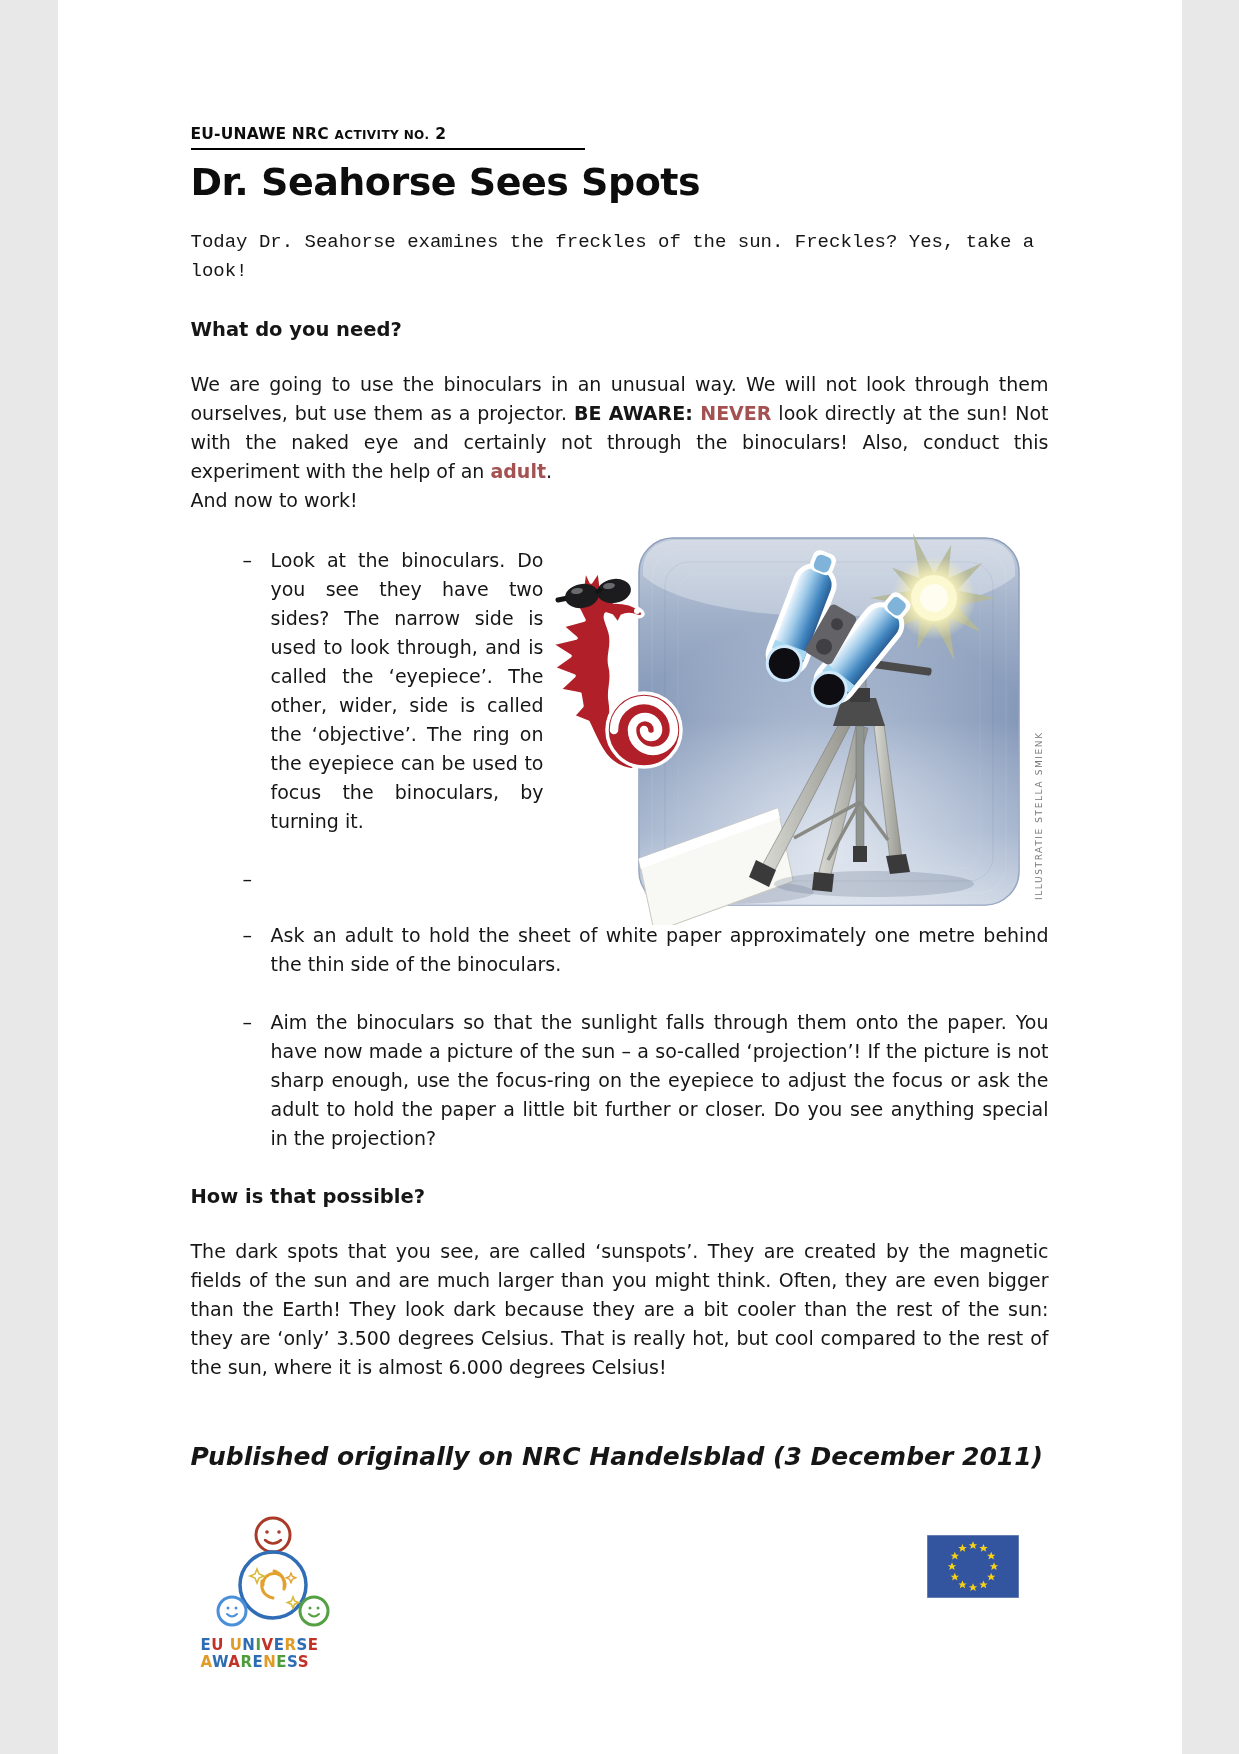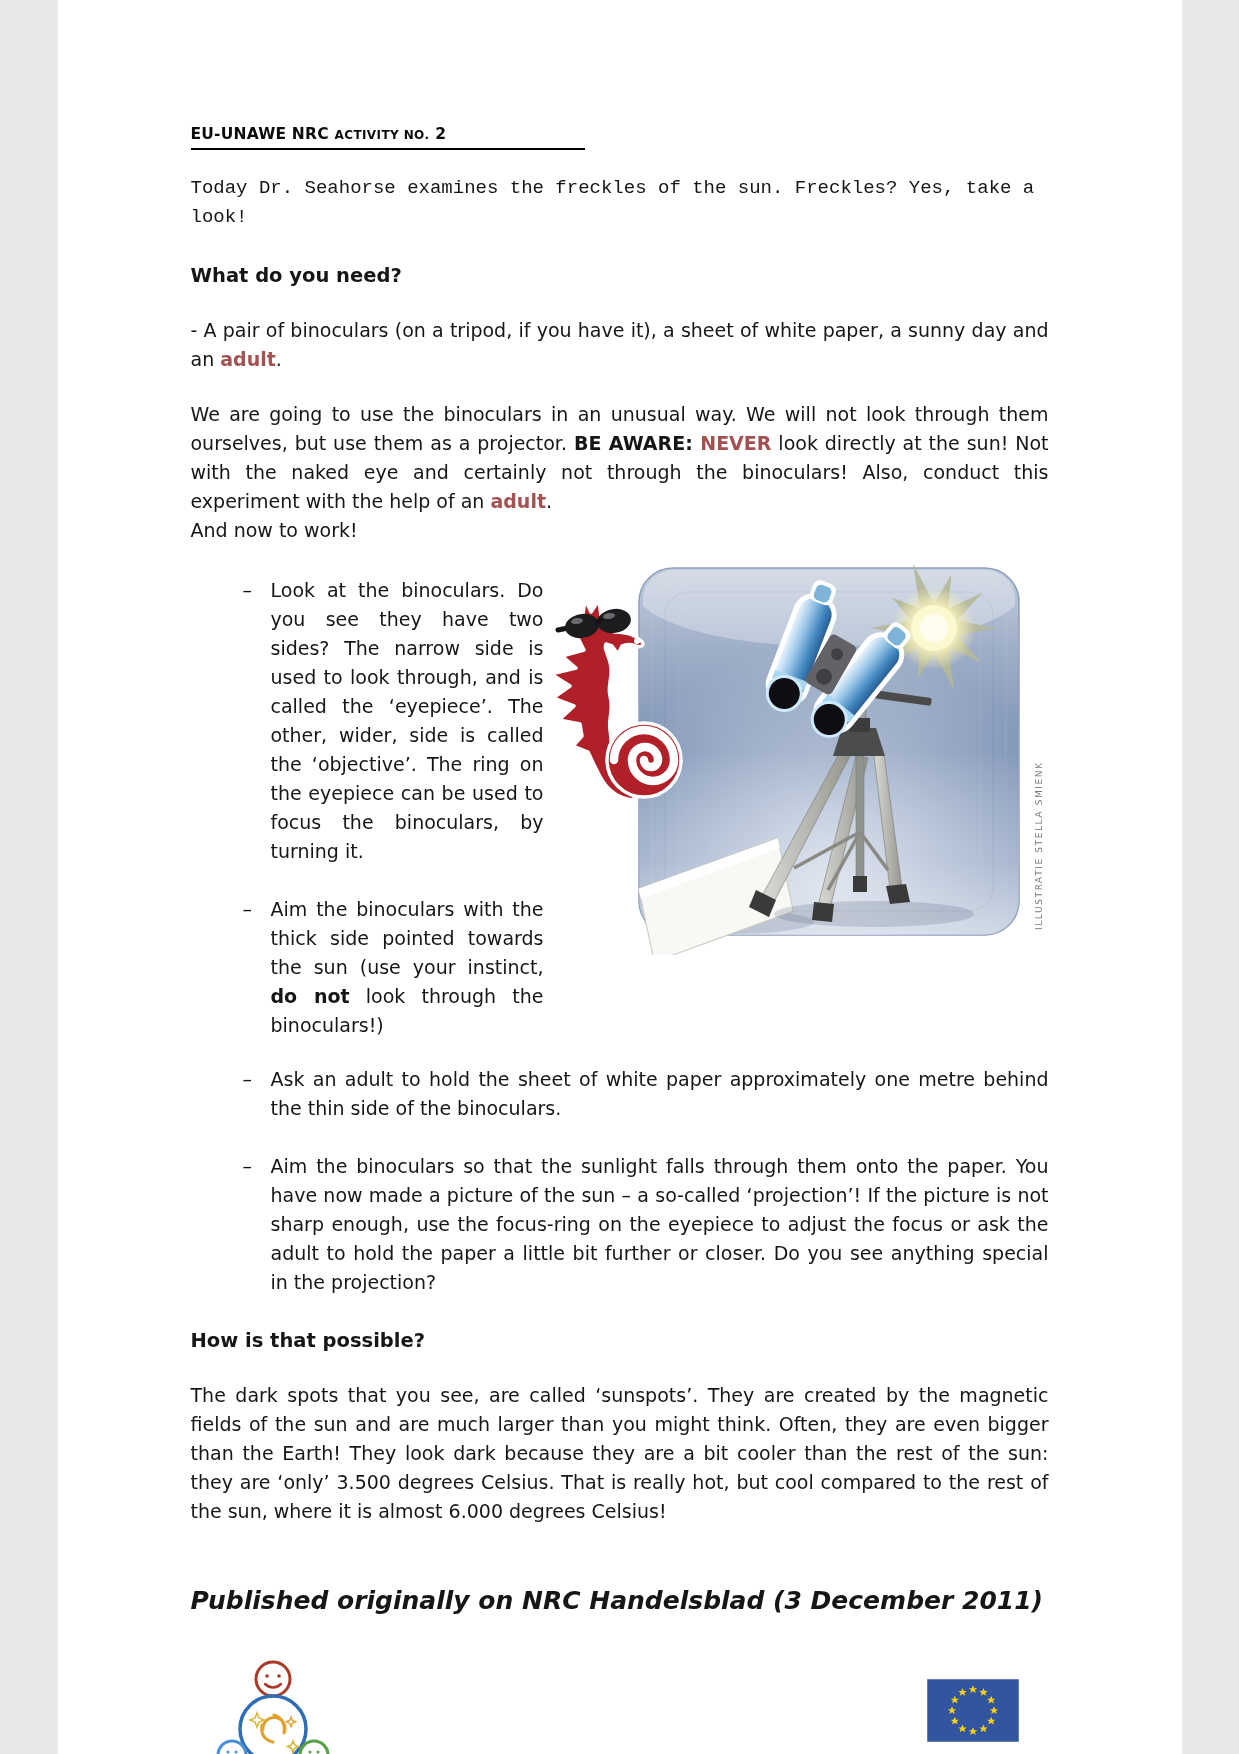--- a/index.html
+++ b/index.html
@@ -54,33 +54,33 @@
 
 <div class="page">
   <div class="content">
 
     <div class="hdr">
       <span class="brand">EU-UNAWE NRC</span>
       <span class="activity">ACTIVITY NO.</span>
       <span class="num">2</span>
     </div>
 
+    <h1 class="title">Dr. Seahorse Sees Spots</h1>
 
     <p class="intro">Today Dr. Seahorse examines the freckles of the sun. Freckles? Yes, take a look!</p>
 
     <h3 class="sec">What do you need?</h3>
-    <p class="block just"><span>- A pair of binoculars (on a tripod, if you have it), a sheet of white paper, a sunny day and an </span><span class="red">adult</span><span>.</span></p>
 
     <p class="block just"><span>We are going to use the binoculars in an unusual way. We will not look through them ourselves, but use them as a projector. </span><b>BE AWARE: </b><span class="red">NEVER</span><span> look directly at the sun! Not with the naked eye and certainly not through the binoculars! Also, conduct this experiment with the help of an </span><span class="red">adult</span><span>.</span><br><span>And now to work!</span></p>
 
     <div class="steps-zone">
       <div class="steps-col">
         <ul class="steps">
           <li><span class="marker">–</span><span class="li-text">Look at the binoculars. Do you see they have two sides? The narrow side is used to look through, and is called the ‘eyepiece’. The other, wider, side is called the ‘objective’. The ring on the eyepiece can be used to focus the binoculars, by turning it.</span></li>
-          <li><span class="marker">–</span><span class="li-text"><span>Aim the binoculars with the thick side pointed towards the sun (use your instinct, </span><b>do not</b><span> look through the binoculars!)</span></span></li>
+          <li><span class="marker">–</span></li>
         </ul>
       </div>
 
       <div class="illus">
         <svg width="505" height="405" viewBox="0 0 505 405" xmlns="http://www.w3.org/2000/svg">
           <defs>
             <linearGradient id="boxGrad" x1="0" y1="0" x2="0" y2="1">
               <stop offset="0" stop-color="#c3cddc"></stop>
               <stop offset="0.22" stop-color="#9fafc8"></stop>
               <stop offset="0.5" stop-color="#7e93b5"></stop>

